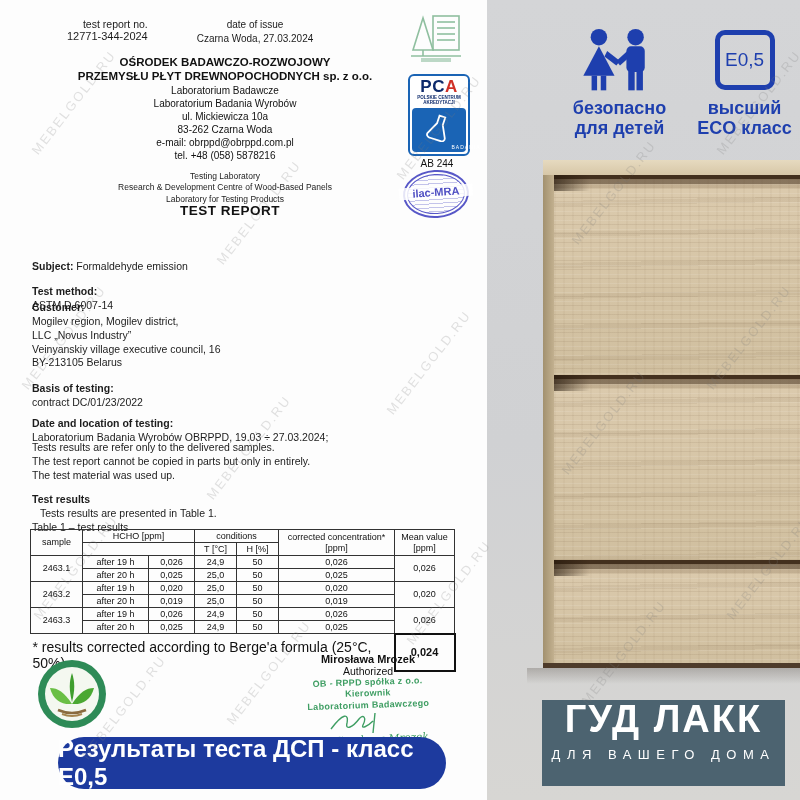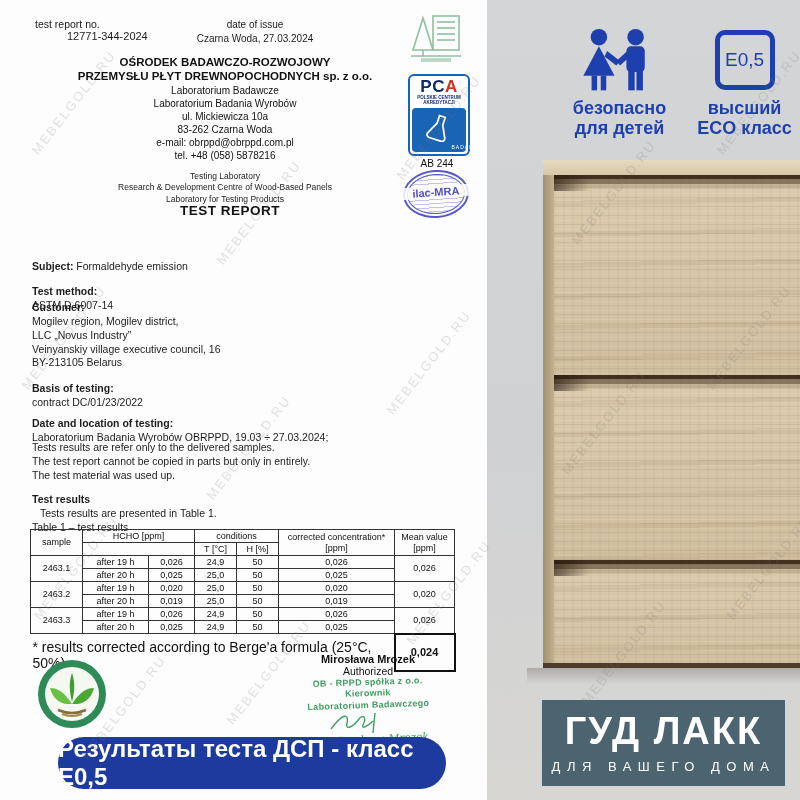--- a/index.html
+++ b/index.html
@@ -2,21 +2,21 @@
 <html><head>
 <meta charset="utf-8">
 <style>
   html,body{margin:0;padding:0;background:#888;}
   .stage{position:relative;width:800px;height:800px;overflow:hidden;
     font-family:"Liberation Sans","DejaVu Sans",sans-serif;background:#fff;}
   
   .doc{position:absolute;left:0;top:0;width:487px;height:800px;background:#fdfdfd;}
   .abs{position:absolute;}
   .b{font-weight:bold;}
-  .rep-no{left:35px;top:18px;font-size:10.5px;color:#1c1c1c;}
+  .rep-no{left:35px;top:18px;font-size:10.5px;color:#1c1c1c;text-align:right;}
   .rep-no .num{font-size:11px;font-weight:normal;margin-left:32px;}
   .issue{left:150px;top:18px;width:210px;text-align:center;font-size:10px;color:#1c1c1c;line-height:1.35;}
   .org{left:50px;top:55px;width:350px;text-align:center;color:#111;}
   .org .n1,.org .n2{font-weight:bold;font-size:11.5px;line-height:1.25;}
   .org .l{font-size:10px;line-height:1.3;}
   .org .en{font-size:8.5px;line-height:1.35;margin-top:9px;color:#222;}
   .title{left:120px;top:203px;width:220px;text-align:center;font-size:13.5px;font-weight:bold;letter-spacing:.5px;color:#111;}
   .sec{left:32px;width:430px;font-size:10.5px;color:#1c1c1c;line-height:1.32;}
   
   .tree-logo{left:405px;top:10px;}
@@ -71,21 +71,21 @@
     background:linear-gradient(90deg,#a2916f,#c2b08f);}
   .drawer{position:absolute;left:11px;width:246px;}
   .groove{position:absolute;left:11px;width:246px;height:16px;
     background:linear-gradient(180deg,#43301e 0 4px,rgba(80,60,40,.6) 4px 9px,rgba(130,105,75,.28) 9px 13px,rgba(0,0,0,0) 13px);}
   .groove .notch{position:absolute;left:0;top:0;width:36px;height:100%;
     background:linear-gradient(90deg,rgba(35,22,10,.6),rgba(0,0,0,0));}
   .cab-bottom{position:absolute;left:56px;top:663px;width:257px;height:5px;background:#4e3b2a;}
   .floor-shadow{position:absolute;left:40px;top:668px;width:273px;height:16px;
     background:linear-gradient(180deg,rgba(60,50,40,.25),rgba(0,0,0,0));}
   .brand{position:absolute;left:55px;top:700px;width:243px;height:86px;background:#4c6370;
-    display:flex;flex-direction:column;align-items:center;justify-content:center;color:#fff;}
+    display:flex;flex-direction:column;align-items:center;justify-content:flex-start;color:#fff;}
   .brand .nm{font-size:38px;font-weight:bold;letter-spacing:2px;line-height:1;}
   .brand .tg{font-size:13px;letter-spacing:6.5px;margin-top:9px;white-space:nowrap;}
   
   .wm{position:absolute;transform:rotate(-52deg);color:rgba(125,125,125,.22);font-size:13px;
     letter-spacing:2px;white-space:nowrap;pointer-events:none;z-index:50;}
 </style>
 </head>
 <body>
 
 <div class="stage">

